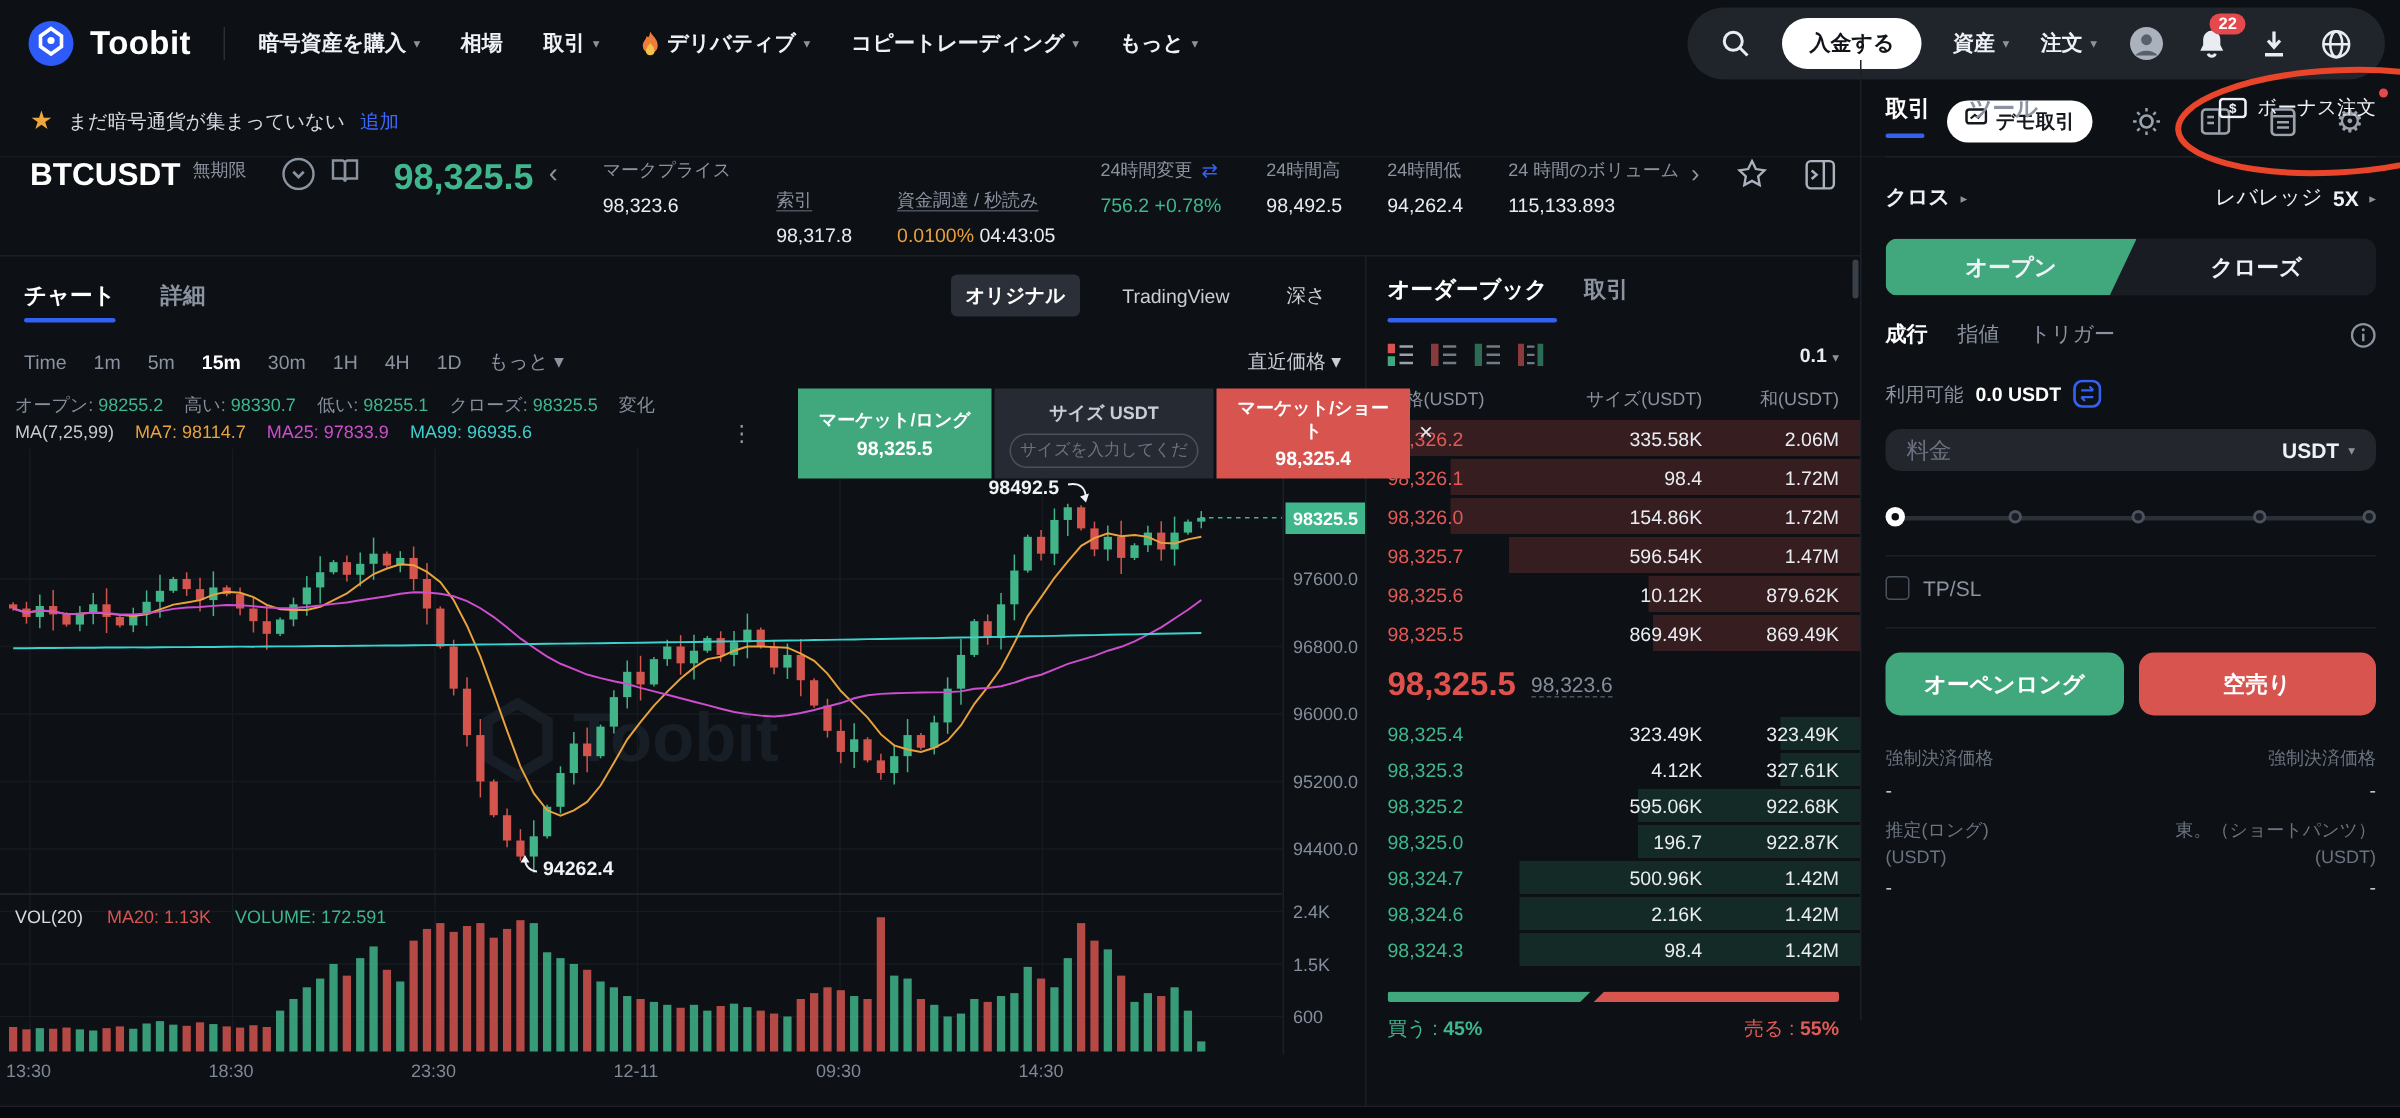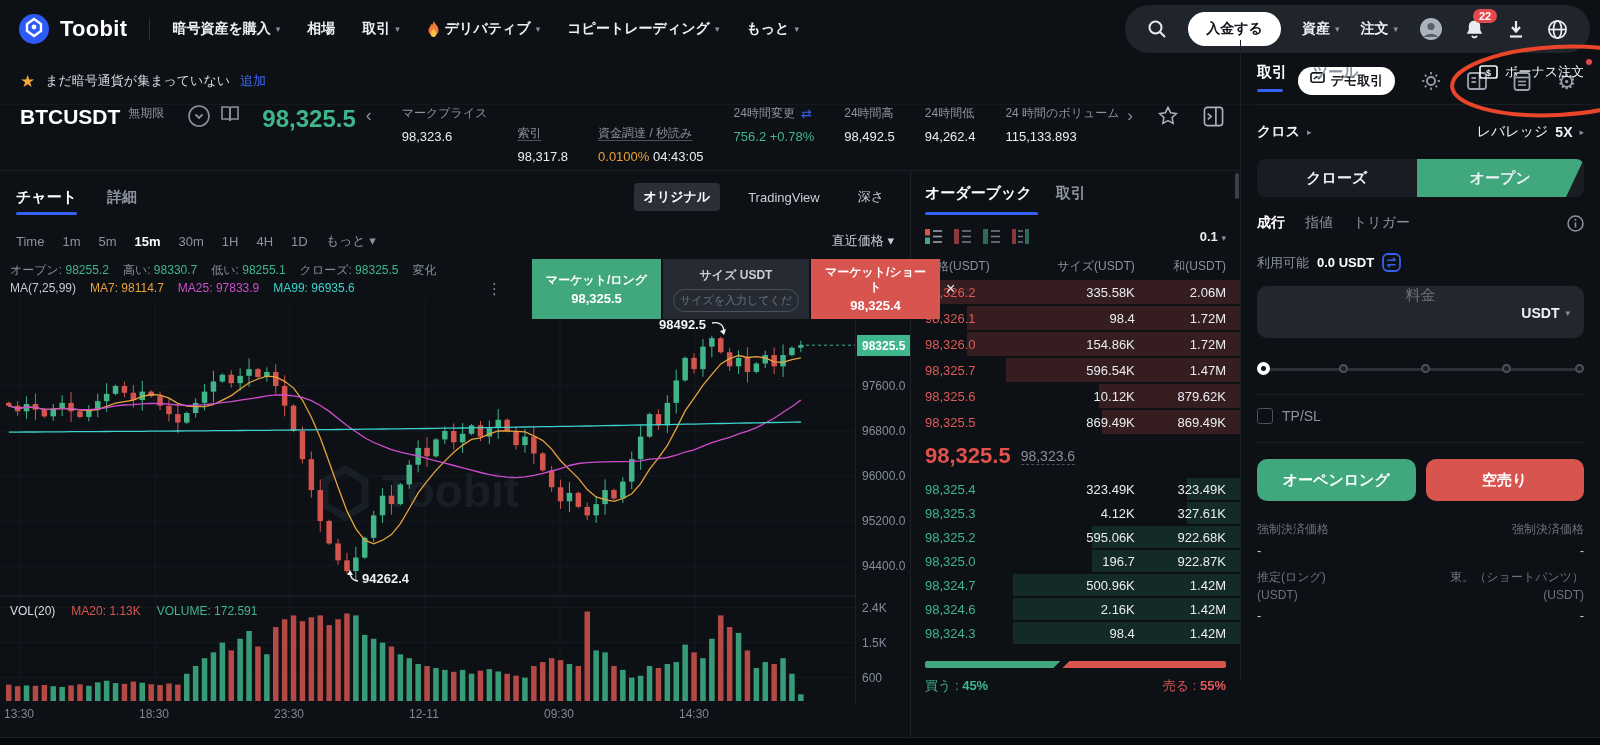--- a/index.html
+++ b/index.html
@@ -136,21 +136,21 @@
   .lev { margin-left:auto; color:#eef1f5; display:flex; gap:7px; align-items:center; cursor:pointer; }
   .lev b { font-weight:800; }
   .tp-seg { margin-top:18px; height:38px; background:#191d23; border-radius:8px; display:flex; position:relative; overflow:hidden; }
   .seg { flex:1; display:flex; align-items:center; justify-content:center; font-size:15px; font-weight:800; color:#eef1f5; cursor:pointer; }
   .seg-open { background:#41a87e; clip-path:polygon(0 0,100% 0,calc(100% - 18px) 100%,0 100%); flex:1.05; }
   .tp-types { margin-top:17px; display:flex; align-items:center; gap:20px; font-size:14px; color:#8b93a1; }
   .tp-types .t.active { color:#fff; font-weight:700; }
   .tp-types .info { margin-left:auto; }
   .tp-avail { margin-top:21px; display:flex; align-items:center; gap:8px; font-size:13px; }
   .tp-avail .lab { color:#8b93a1; } .tp-avail .val { color:#fff; font-weight:700; }
-  .tp-amount { margin-top:14px; height:52px; background:#23262d; border-radius:10px; display:flex; align-items:center; padding:0 14px; cursor:text;flex-direction:column; }
+  .tp-amount { margin-top:14px; height:28px; background:#23262d; border-radius:10px; display:flex; align-items:center; padding:0 14px; cursor:text; }
   .tp-amount .ph { color:#6b7380; font-size:15px; }
   .tp-amount .cur { margin-left:auto; font-size:14px; font-weight:700; color:#eef1f5; display:flex; gap:6px; align-items:center; cursor:pointer; }
   .tp-slider { margin-top:24px; position:relative; height:14px; }
   .sl-track { position:absolute; top:6px; left:2px; right:2px; height:3px; background:#2b3038; }
   .sl-dot { position:absolute; top:2px; width:9px; height:9px; border-radius:50%; background:#1a1e24; border:2px solid #4a525e; cursor:pointer; }
   .sl-dot.active { width:13px; height:13px; top:0; background:#0d1014; border:4px solid #fff; }
   .hr { margin-top:18px; border-top:1px solid #1b2027; }
   .tp-tpsl { margin-top:13px; display:flex; align-items:center; gap:9px; color:#8b93a1; font-size:14px; }
   .cbox { width:16px; height:16px; border:1.5px solid #4a525e; border-radius:3px; cursor:pointer; }
   .tp-btns { margin-top:16px; display:flex; gap:10px; }
@@ -905,22 +905,22 @@
         <span class="caret">▸</span>
       </div>
       <div class="lev">
         <span>レバレッジ</span>
         <b>5X</b>
         <span class="caret">▸</span>
       </div>
     </div>
 
     <div class="tp-seg">
+      <div class="seg seg-open">オープン</div>
       <div class="seg">クローズ</div>
-      <div class="seg seg-open">オープン</div>
     </div>
 
     <div class="tp-types">
       <span class="t active">成行</span>
       <span class="t">指値</span>
       <span class="t">トリガー</span>
       <svg class="info" width="17" height="17" viewBox="0 0 17 17">
         <circle cx="8.5" cy="8.5" r="7.5" fill="none" stroke="#8b93a1" stroke-width="1.5"></circle>
         <line x1="8.5" y1="7.5" x2="8.5" y2="12.5" stroke="#8b93a1" stroke-width="1.6"></line>
         <circle cx="8.5" cy="4.8" r="1" fill="#8b93a1"></circle>

